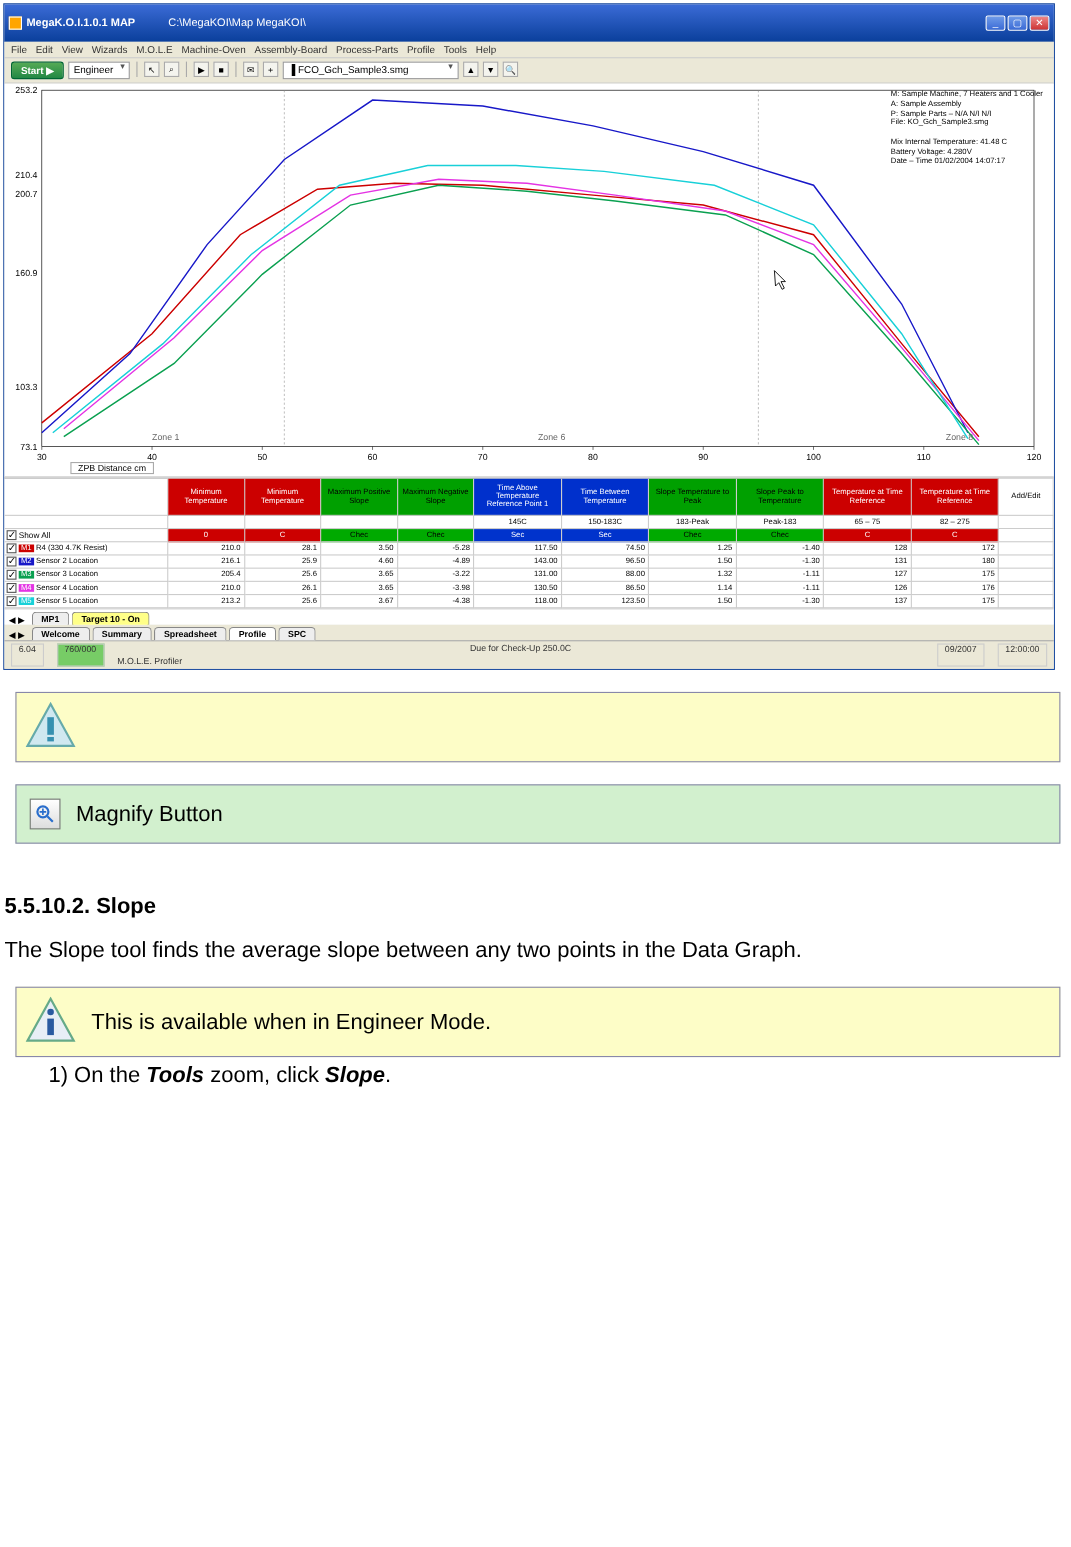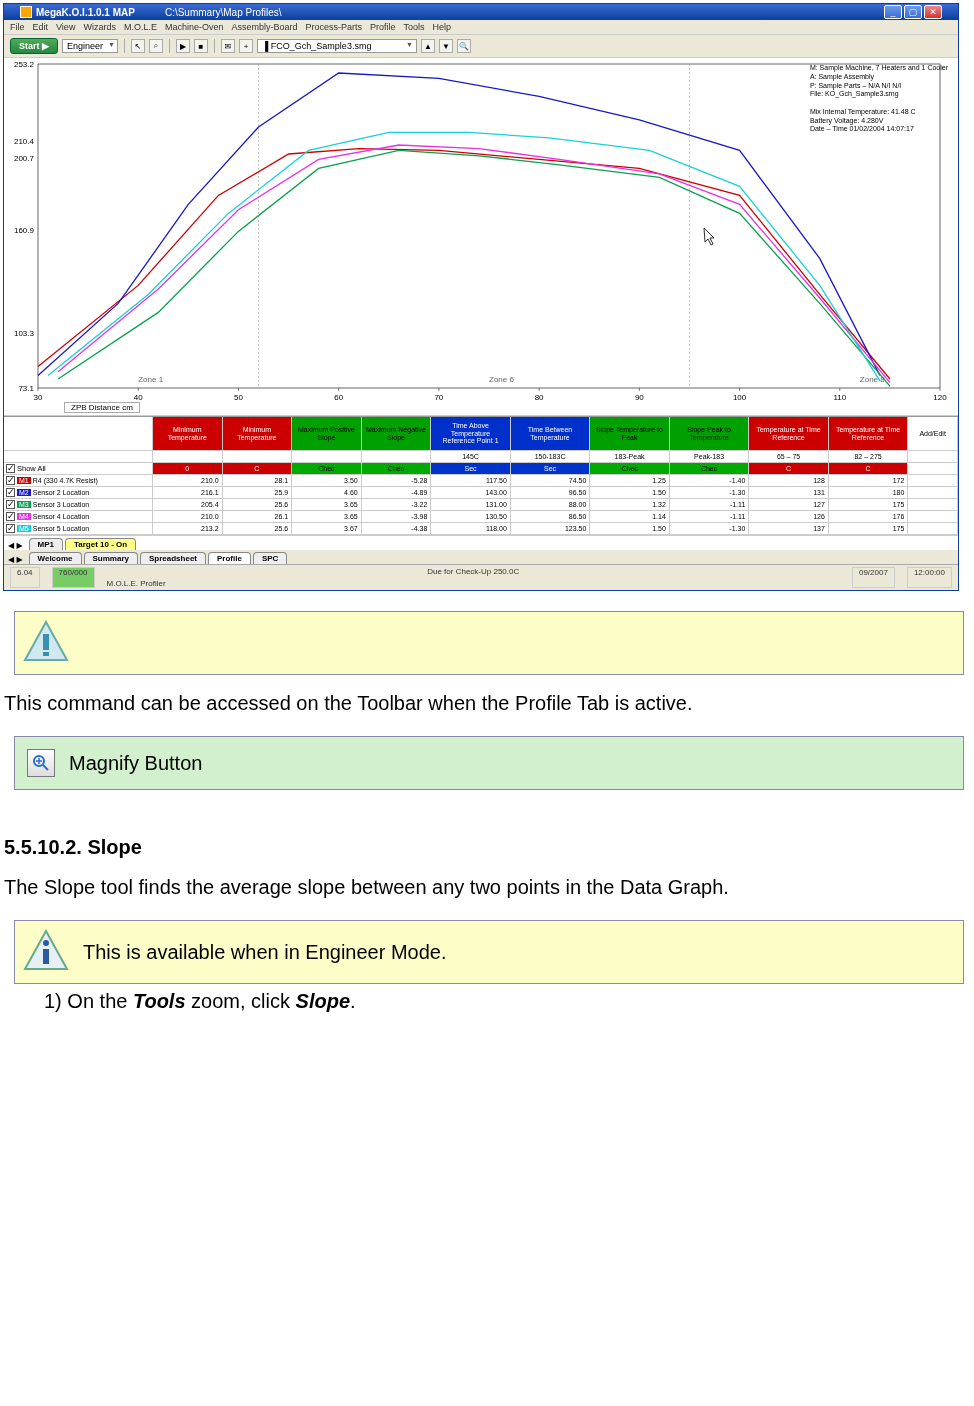--- a/index.html
+++ b/index.html
@@ -16,22 +16,22 @@
     width: 956px;
     margin: 3px 3px 0 3px;
     border: 1px solid #0a3f9b;
     background: #ebebe6;
   }
   .titlebar {
     display: flex;
     align-items: center;
     background: linear-gradient(#3b6bd6, #0a3f9b);
     color: #fff;
-    height: 16px;
-    padding: 0 16px;
+    height: 34px;
+    padding: 0 4px;
     font-size: 10px;
   }
   .titlebar .app-icon {
     width: 12px; height: 12px;
     background: orange;
     border: 1px solid #fff;
     margin-right: 4px;
   }
   .titlebar .title1 { font-weight: bold; margin-right: 30px; }
   .titlebar .title2 { flex: 1; }
@@ -49,21 +49,20 @@
     display: flex;
     gap: 8px;
     padding: 2px 6px;
     background: #ebe8d7;
     font-size: 9px;
     color: #333;
   }
   .menubar span { cursor: default; }
   .toolbar {
     display: flex;
-    align-items: center;
     gap: 4px;
     padding: 3px 6px;
     background: #ebe8d7;
     border-top: 1px solid #ccc;
     border-bottom: 1px solid #ccc;
     font-size: 9px;
   }
   .btn-start {
     background: linear-gradient(#5a5,#284);
     color: #fff;
@@ -258,21 +257,21 @@
     flex-shrink: 0;
   }
 </style>
 </head>
 <body>
 
 <div class="window">
   <div class="titlebar">
     <div class="app-icon"></div>
     <span class="title1">MegaK.O.I.1.0.1 MAP</span>
-    <span class="title2">C:\Summary\Map Profiles\</span>
+    <span class="title2">C:\MegaKOI\Map MegaKOI\</span>
     <div class="win-btns">
       <div class="win-btn">_</div>
       <div class="win-btn">▢</div>
       <div class="win-btn close">✕</div>
     </div>
   </div>
   <div class="menubar" id="menubar">
       <span>File</span>
       <span>Edit</span>
       <span>View</span>
@@ -518,21 +517,20 @@
   <div class="notebox">
     <div class="note-icon">
       <svg viewBox="0 0 46 46">
           <polygon points="23,2 44,40 2,40" fill="#d0e8f0" stroke="#6aa" stroke-width="2"></polygon>
           <rect x="20" y="14" width="6" height="16" fill="#3690b0"></rect>
           <rect x="20" y="32" width="6" height="4" fill="#3690b0"></rect>
         </svg>
     </div>
   </div>
 
-  <p class="para">This command can be accessed on the Toolbar when the Profile Tab is active.</p>
 
   <div class="notebox green" style="align-items:center; padding:12px;">
     <div class="mag-btn">
       <svg width="18" height="18" viewBox="0 0 18 18">
           <circle cx="7" cy="7" r="5" fill="none" stroke="#2a6ecc" stroke-width="2"></circle>
           <line x1="11" y1="11" x2="16" y2="16" stroke="#2a6ecc" stroke-width="2"></line>
           <line x1="7" y1="4" x2="7" y2="10" stroke="#2a6ecc" stroke-width="1.5"></line>
           <line x1="4" y1="7" x2="10" y2="7" stroke="#2a6ecc" stroke-width="1.5"></line>
         </svg>
     </div>

